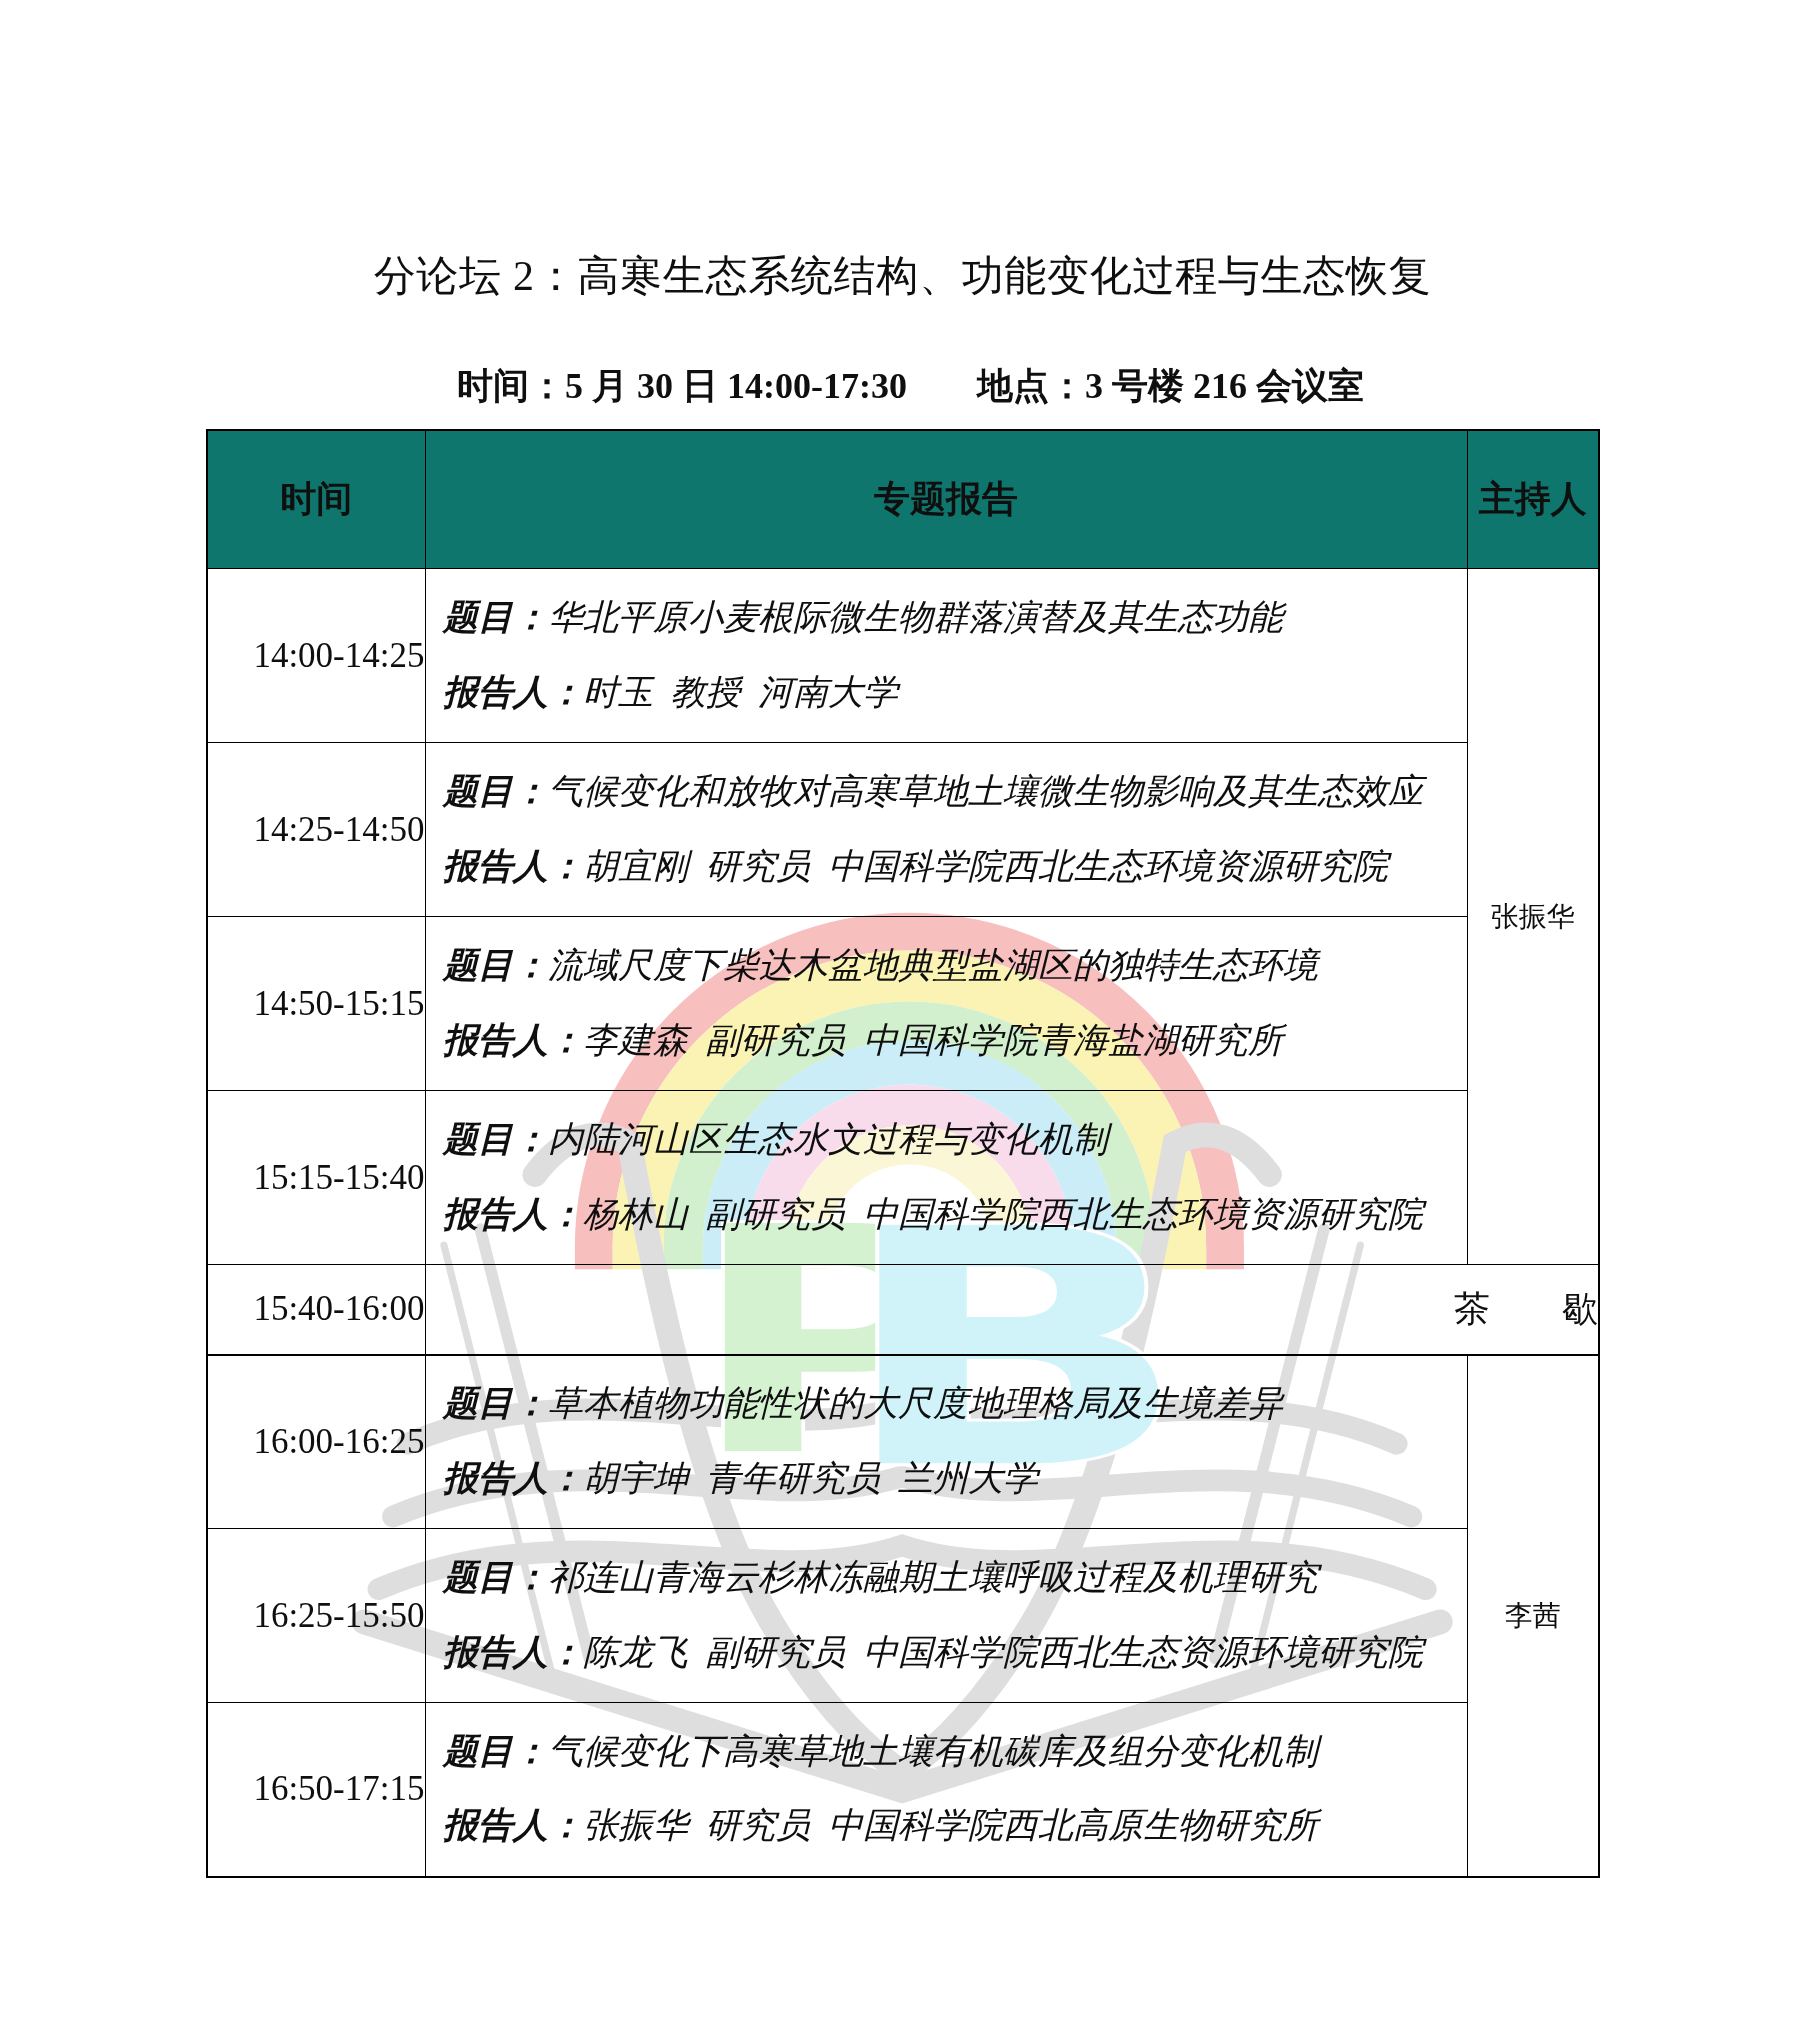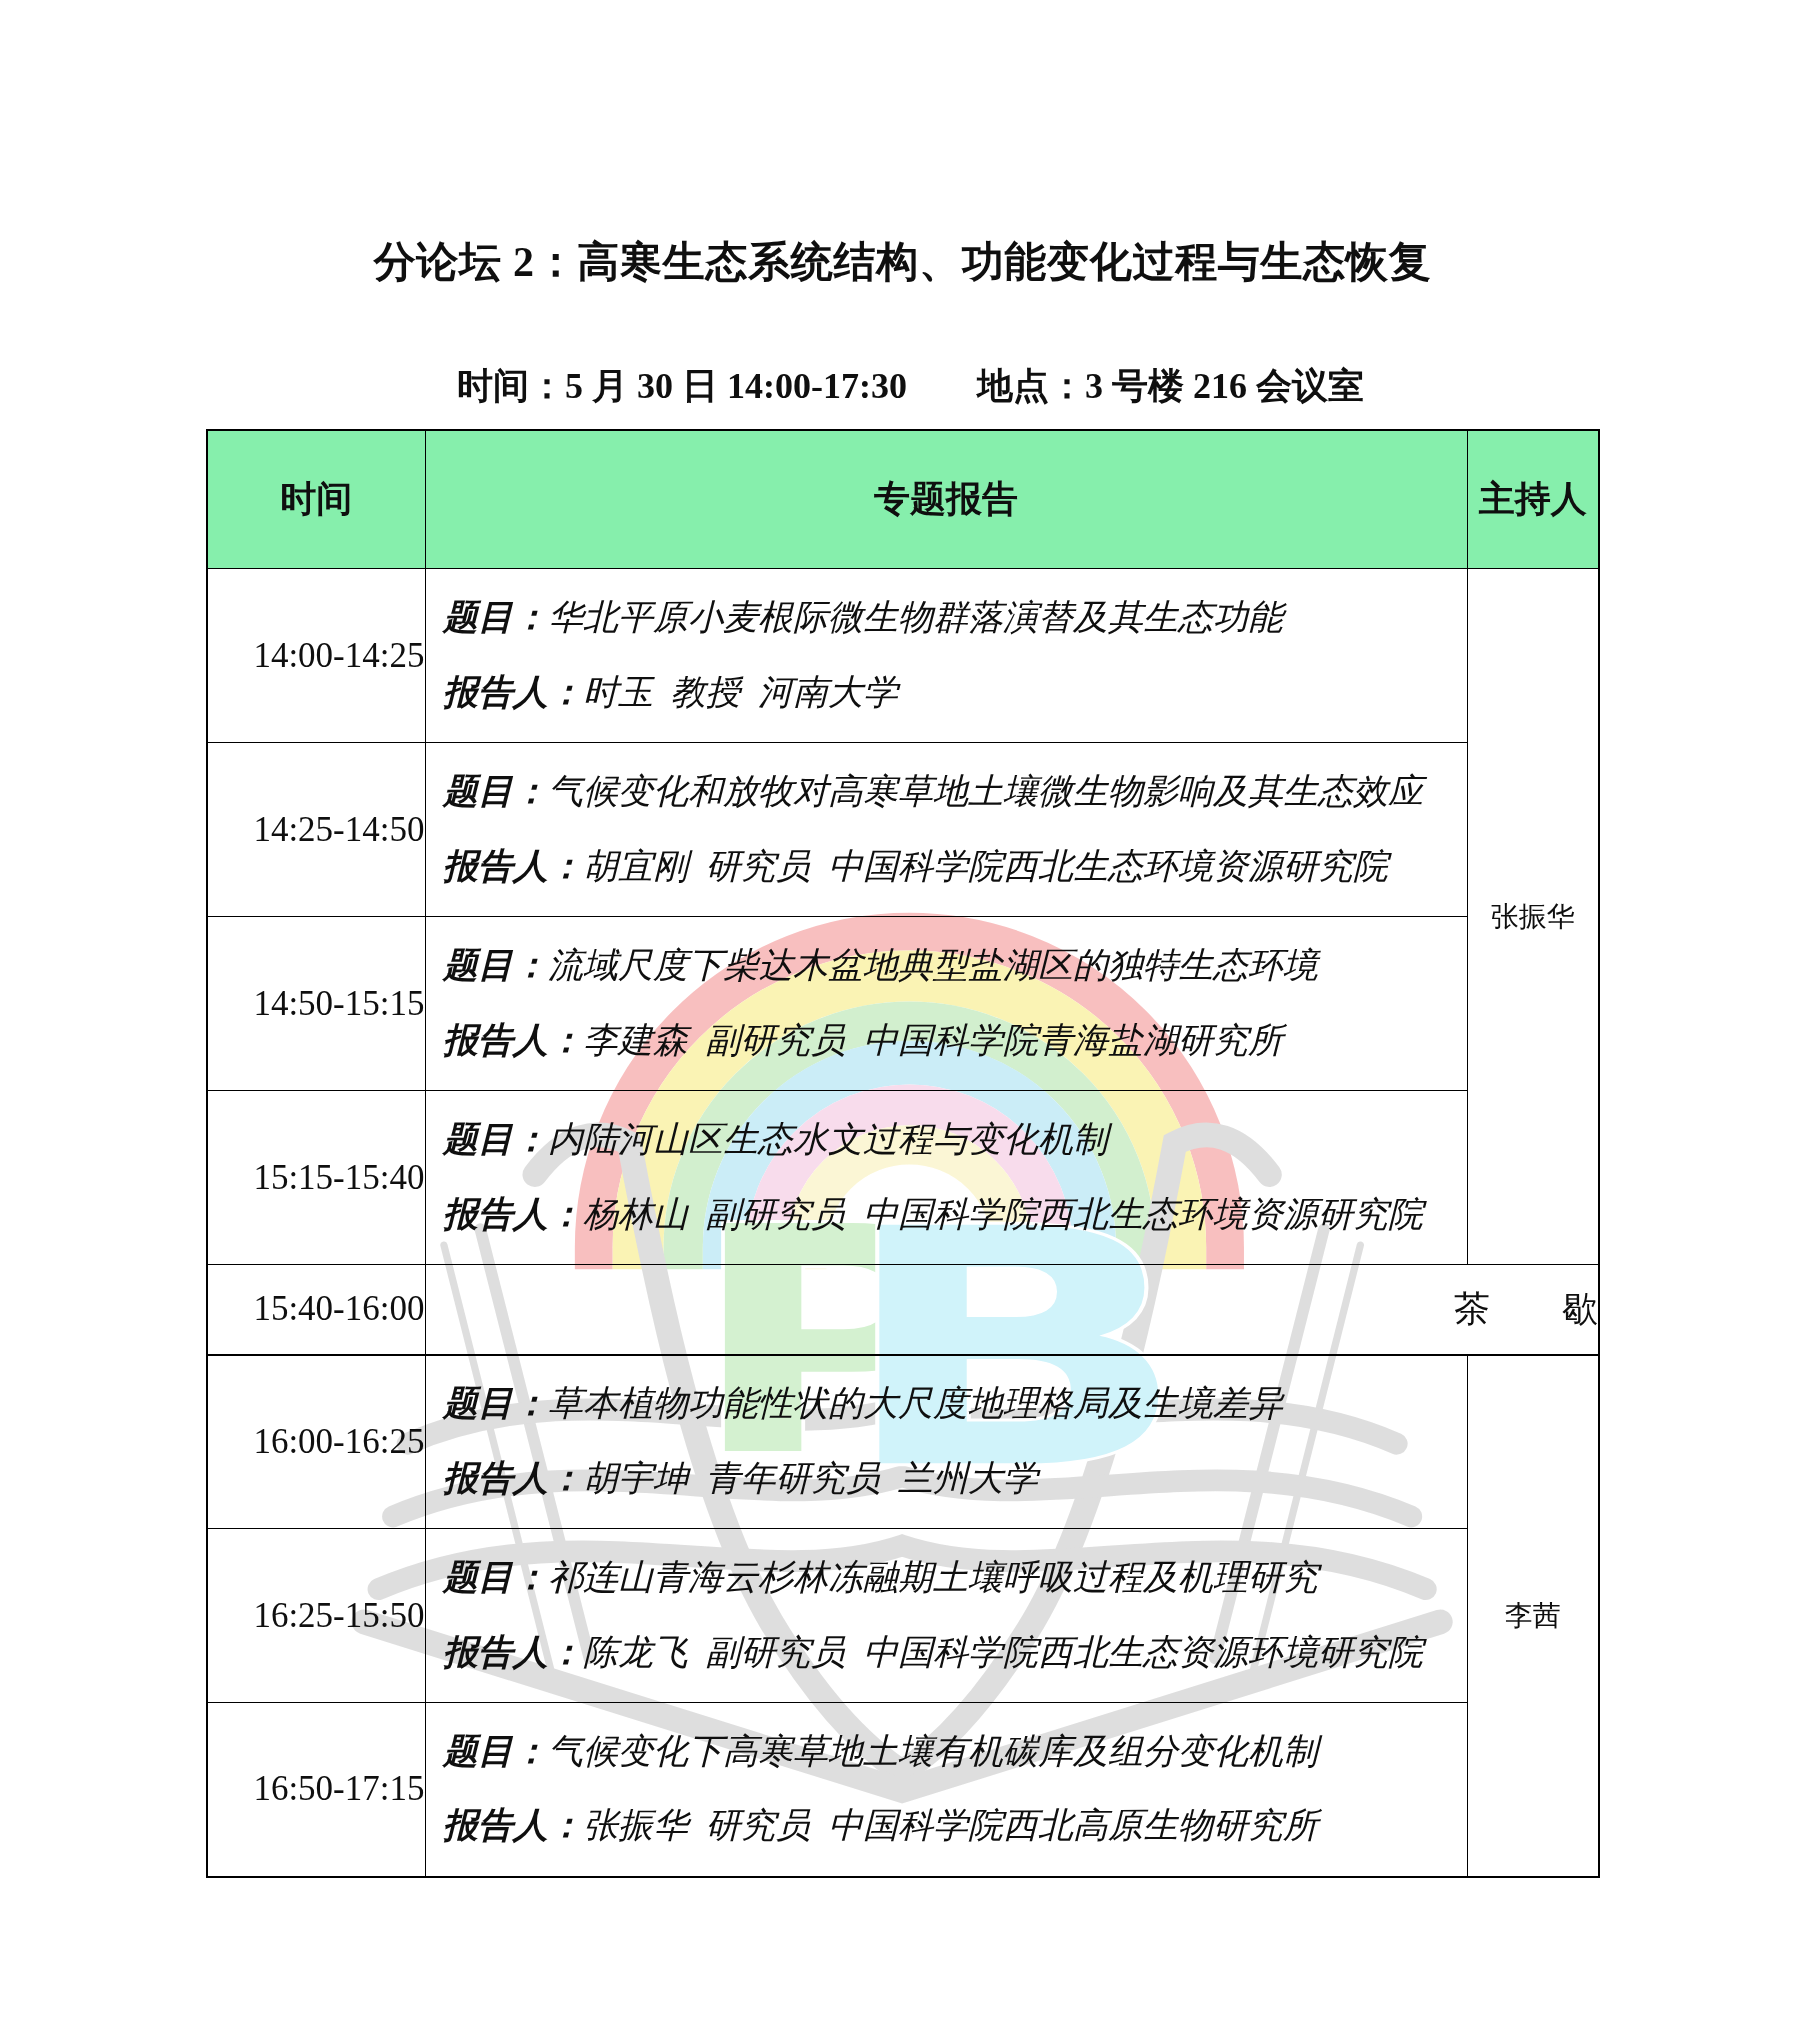--- a/index.html
+++ b/index.html
@@ -7,37 +7,37 @@
     position:relative; width:1805px; height:2035px;
     background:#ffffff; overflow:hidden;
     font-family:"Liberation Serif","DejaVu Serif",serif;
     color:#0f0f0f;
   }
   
   .watermark-layer { position:absolute; left:0; top:0; width:1805px; height:2035px; z-index:0; }
   
   .content { position:relative; z-index:1; }
   .doc-title {
-    position:absolute; left:0; top:234px; width:1805px;
-    text-align:center; font-size:42px; font-weight:bold; letter-spacing:0.7px;
+    position:absolute; left:0; top:248px; width:1805px;
+    text-align:center; font-size:42px; font-weight:normal; letter-spacing:0.7px;
   }
   .info-line {
     position:absolute; left:0; top:362px; width:1805px;
     text-align:center; font-size:36px; font-weight:bold;margin-left:8px;
   }
   .info-line .gap { display:inline-block; width:70px; }
   table.agenda {
     position:absolute; left:206px; top:429px;
     width:1392px; border-collapse:collapse; table-layout:fixed;
     background:transparent;
     border:2.2px solid #000;
   }
   .agenda th, .agenda td { border:1.5px solid #000; padding:0; }
   .agenda th {
-    background:#86efac; font-size:36px; font-weight:bold; text-align:center;
+    background:#0f766e; font-size:36px; font-weight:bold; text-align:center;
     height:137px;
   }
   tr.session { height:174px; }
   tr.break-row { height:90px; }
   tr.break-row td { border-bottom:2.2px solid #000; }
   td.t-cell { text-align:right; font-size:35px; vertical-align:middle; }
   td.c-cell { vertical-align:middle; }
   .cellwrap {
     display:flex; flex-direction:column; justify-content:center; gap:38px;
     padding:0 10.2px 0 17.5px; font-size:35px; line-height:1.05;

